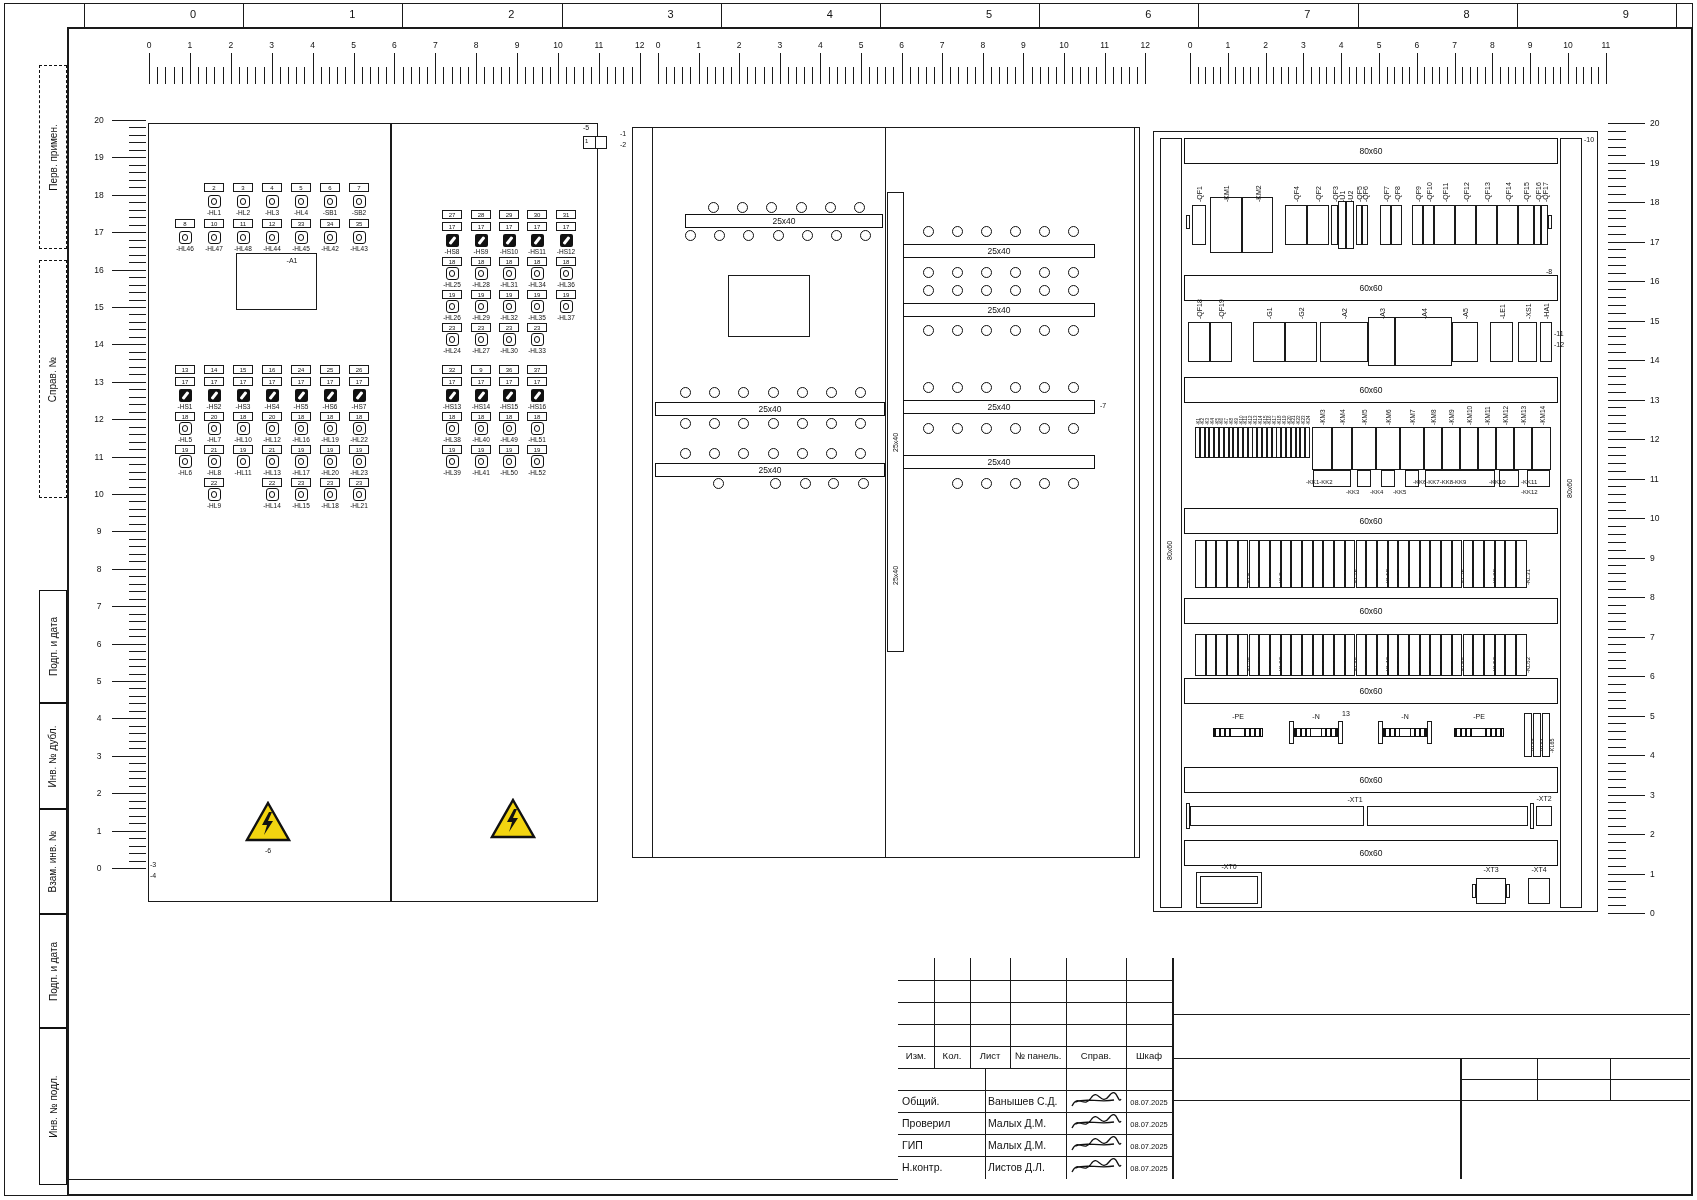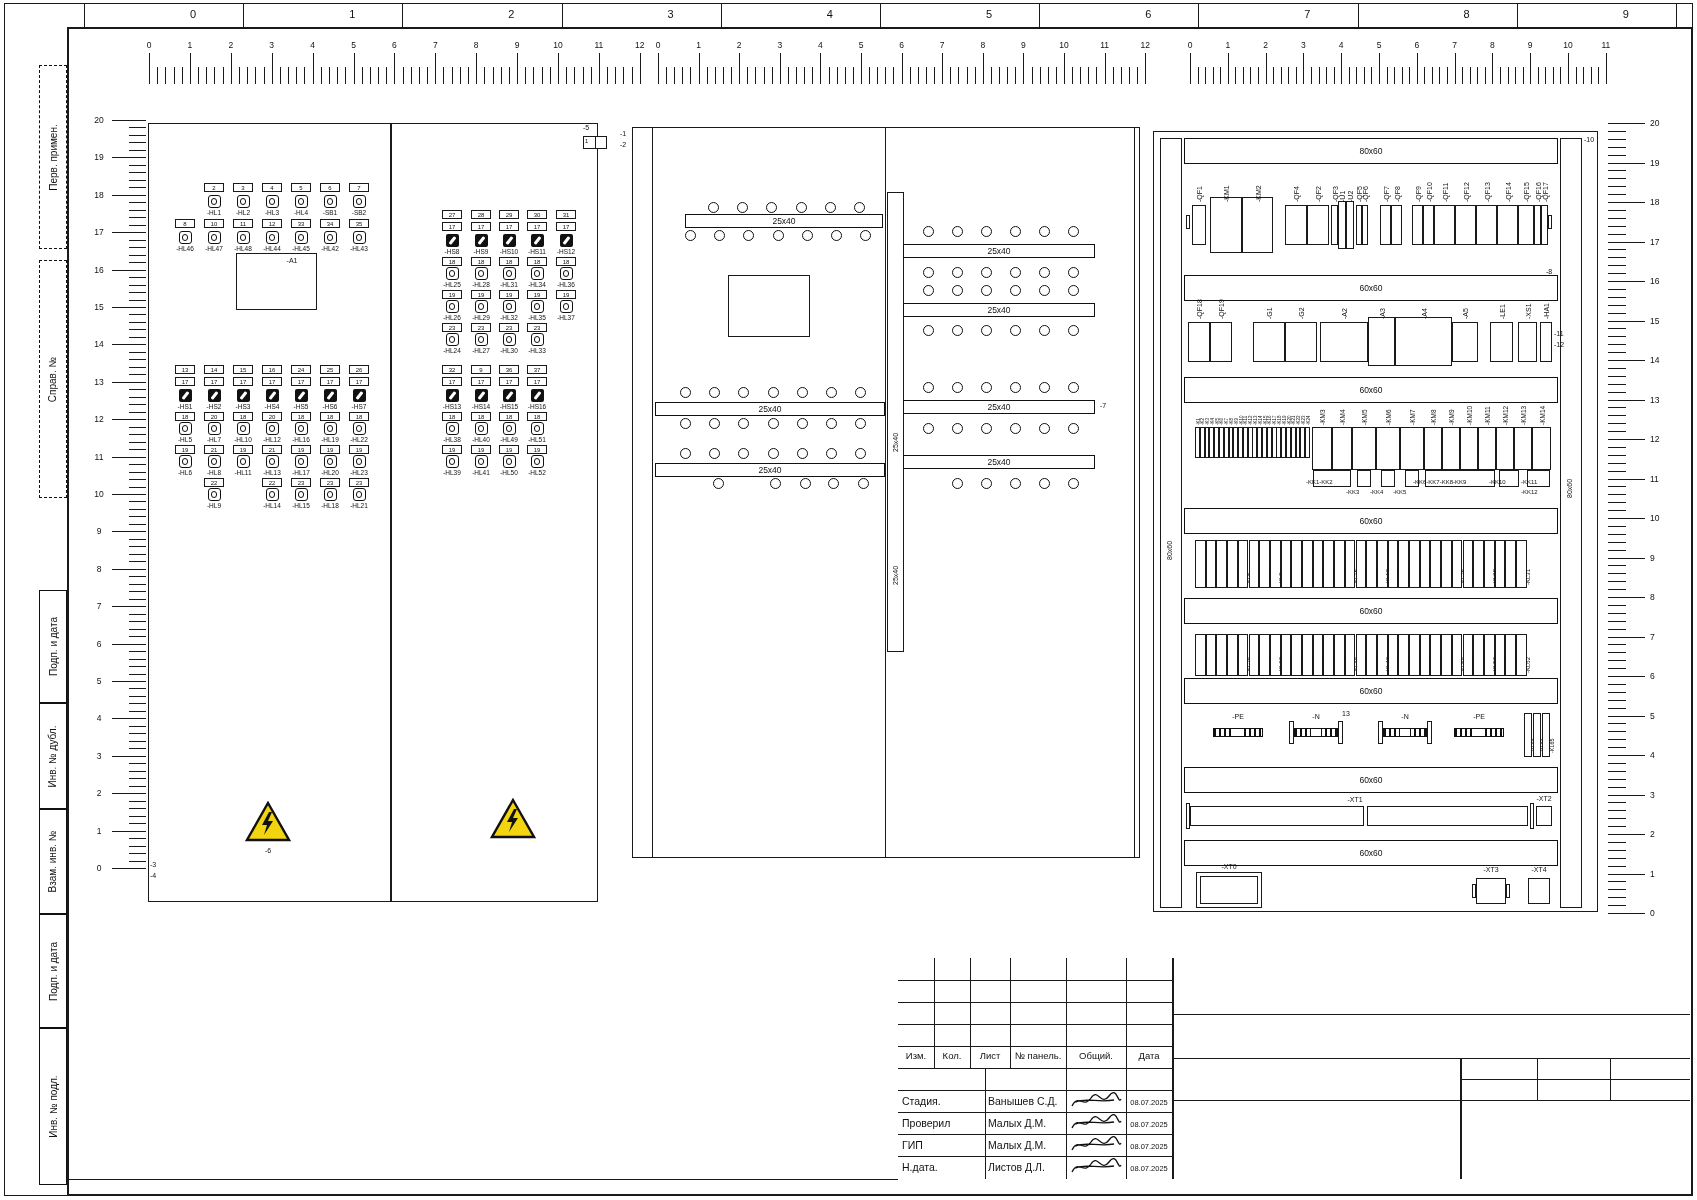--- a/index.html
+++ b/index.html
@@ -1421,39 +1421,39 @@
     <div class="ln" style="left: 1172px; top: 1100px; width: 518px; height: 1px;"></div>
     <div class="ln" style="left: 1460px; top: 1079px; width: 230px; height: 1px;"></div>
     <div class="ln" style="left: 1460px; top: 1058px; width: 1.5px; height: 121px;"></div>
     <div class="ln" style="left: 1537px; top: 1058px; width: 1px; height: 42px;"></div>
     <div class="ln" style="left: 1610px; top: 1058px; width: 1px; height: 42px;"></div>
     <div class="ln" style="left: 67px; top: 1179px; width: 831px; height: 1px;"></div>
     <div class="t ctr" style="left: 891px; top: 1050px; font-size: 9.5px; width: 50px;">Изм.</div>
     <div class="t ctr" style="left: 927px; top: 1050px; font-size: 9.5px; width: 50px;">Кол.</div>
     <div class="t ctr" style="left: 965px; top: 1050px; font-size: 9.5px; width: 50px;">Лист</div>
     <div class="t ctr" style="left: 1013px; top: 1050px; font-size: 9.5px; width: 50px;">№ панель.</div>
-    <div class="t ctr" style="left: 1071px; top: 1050px; font-size: 9.5px; width: 50px;">Общий.</div>
-    <div class="t ctr" style="left: 1124px; top: 1050px; font-size: 9.5px; width: 50px;">Дата</div>
-    <div class="t" style="left: 902px; top: 1095px; font-size: 10.5px; width: auto;">Стадия.</div>
+    <div class="t ctr" style="left: 1071px; top: 1050px; font-size: 9.5px; width: 50px;">Справ.</div>
+    <div class="t ctr" style="left: 1124px; top: 1050px; font-size: 9.5px; width: 50px;">Шкаф</div>
+    <div class="t" style="left: 902px; top: 1095px; font-size: 10.5px; width: auto;">Общий.</div>
     <div class="t" style="left: 988px; top: 1095px; font-size: 10.5px; width: auto;">Ванышев С.Д.</div>
     <div class="t ctr" style="left: 1128px; top: 1098px; font-size: 7.5px; width: 42px;">08.07.2025</div>
     <div style="position: absolute; left: 1068px; top: 1091px; width: 56px; height: 20px;"><svg width="56" height="20" viewBox="0 0 56 20">
         <path d="M4 15 C10 2 16 18 23 7 S33 16 41 5 S50 14 53 8 M8 11 C18 6 30 12 46 9" fill="none" stroke="#111" stroke-width="1.3"></path>
       </svg></div>
     <div class="t" style="left: 902px; top: 1117px; font-size: 10.5px; width: auto;">Проверил</div>
     <div class="t" style="left: 988px; top: 1117px; font-size: 10.5px; width: auto;">Малых Д.М.</div>
     <div class="t ctr" style="left: 1128px; top: 1120px; font-size: 7.5px; width: 42px;">08.07.2025</div>
     <div style="position: absolute; left: 1068px; top: 1113px; width: 56px; height: 20px;"><svg width="56" height="20" viewBox="0 0 56 20">
         <path d="M4 15 C10 2 16 18 23 7 S33 16 41 5 S50 14 53 8 M8 11 C18 6 30 12 46 9" fill="none" stroke="#111" stroke-width="1.3"></path>
       </svg></div>
     <div class="t" style="left: 902px; top: 1139px; font-size: 10.5px; width: auto;">ГИП</div>
     <div class="t" style="left: 988px; top: 1139px; font-size: 10.5px; width: auto;">Малых Д.М.</div>
     <div class="t ctr" style="left: 1128px; top: 1142px; font-size: 7.5px; width: 42px;">08.07.2025</div>
     <div style="position: absolute; left: 1068px; top: 1135px; width: 56px; height: 20px;"><svg width="56" height="20" viewBox="0 0 56 20">
         <path d="M4 15 C10 2 16 18 23 7 S33 16 41 5 S50 14 53 8 M8 11 C18 6 30 12 46 9" fill="none" stroke="#111" stroke-width="1.3"></path>
       </svg></div>
-    <div class="t" style="left: 902px; top: 1161px; font-size: 10.5px; width: auto;">Н.дата.</div>
+    <div class="t" style="left: 902px; top: 1161px; font-size: 10.5px; width: auto;">Н.контр.</div>
     <div class="t" style="left: 988px; top: 1161px; font-size: 10.5px; width: auto;">Листов Д.Л.</div>
     <div class="t ctr" style="left: 1128px; top: 1164px; font-size: 7.5px; width: 42px;">08.07.2025</div>
     <div style="position: absolute; left: 1068px; top: 1157px; width: 56px; height: 20px;"><svg width="56" height="20" viewBox="0 0 56 20">
         <path d="M4 15 C10 2 16 18 23 7 S33 16 41 5 S50 14 53 8 M8 11 C18 6 30 12 46 9" fill="none" stroke="#111" stroke-width="1.3"></path>
       </svg></div>
   </div>
 
 </body></html>

